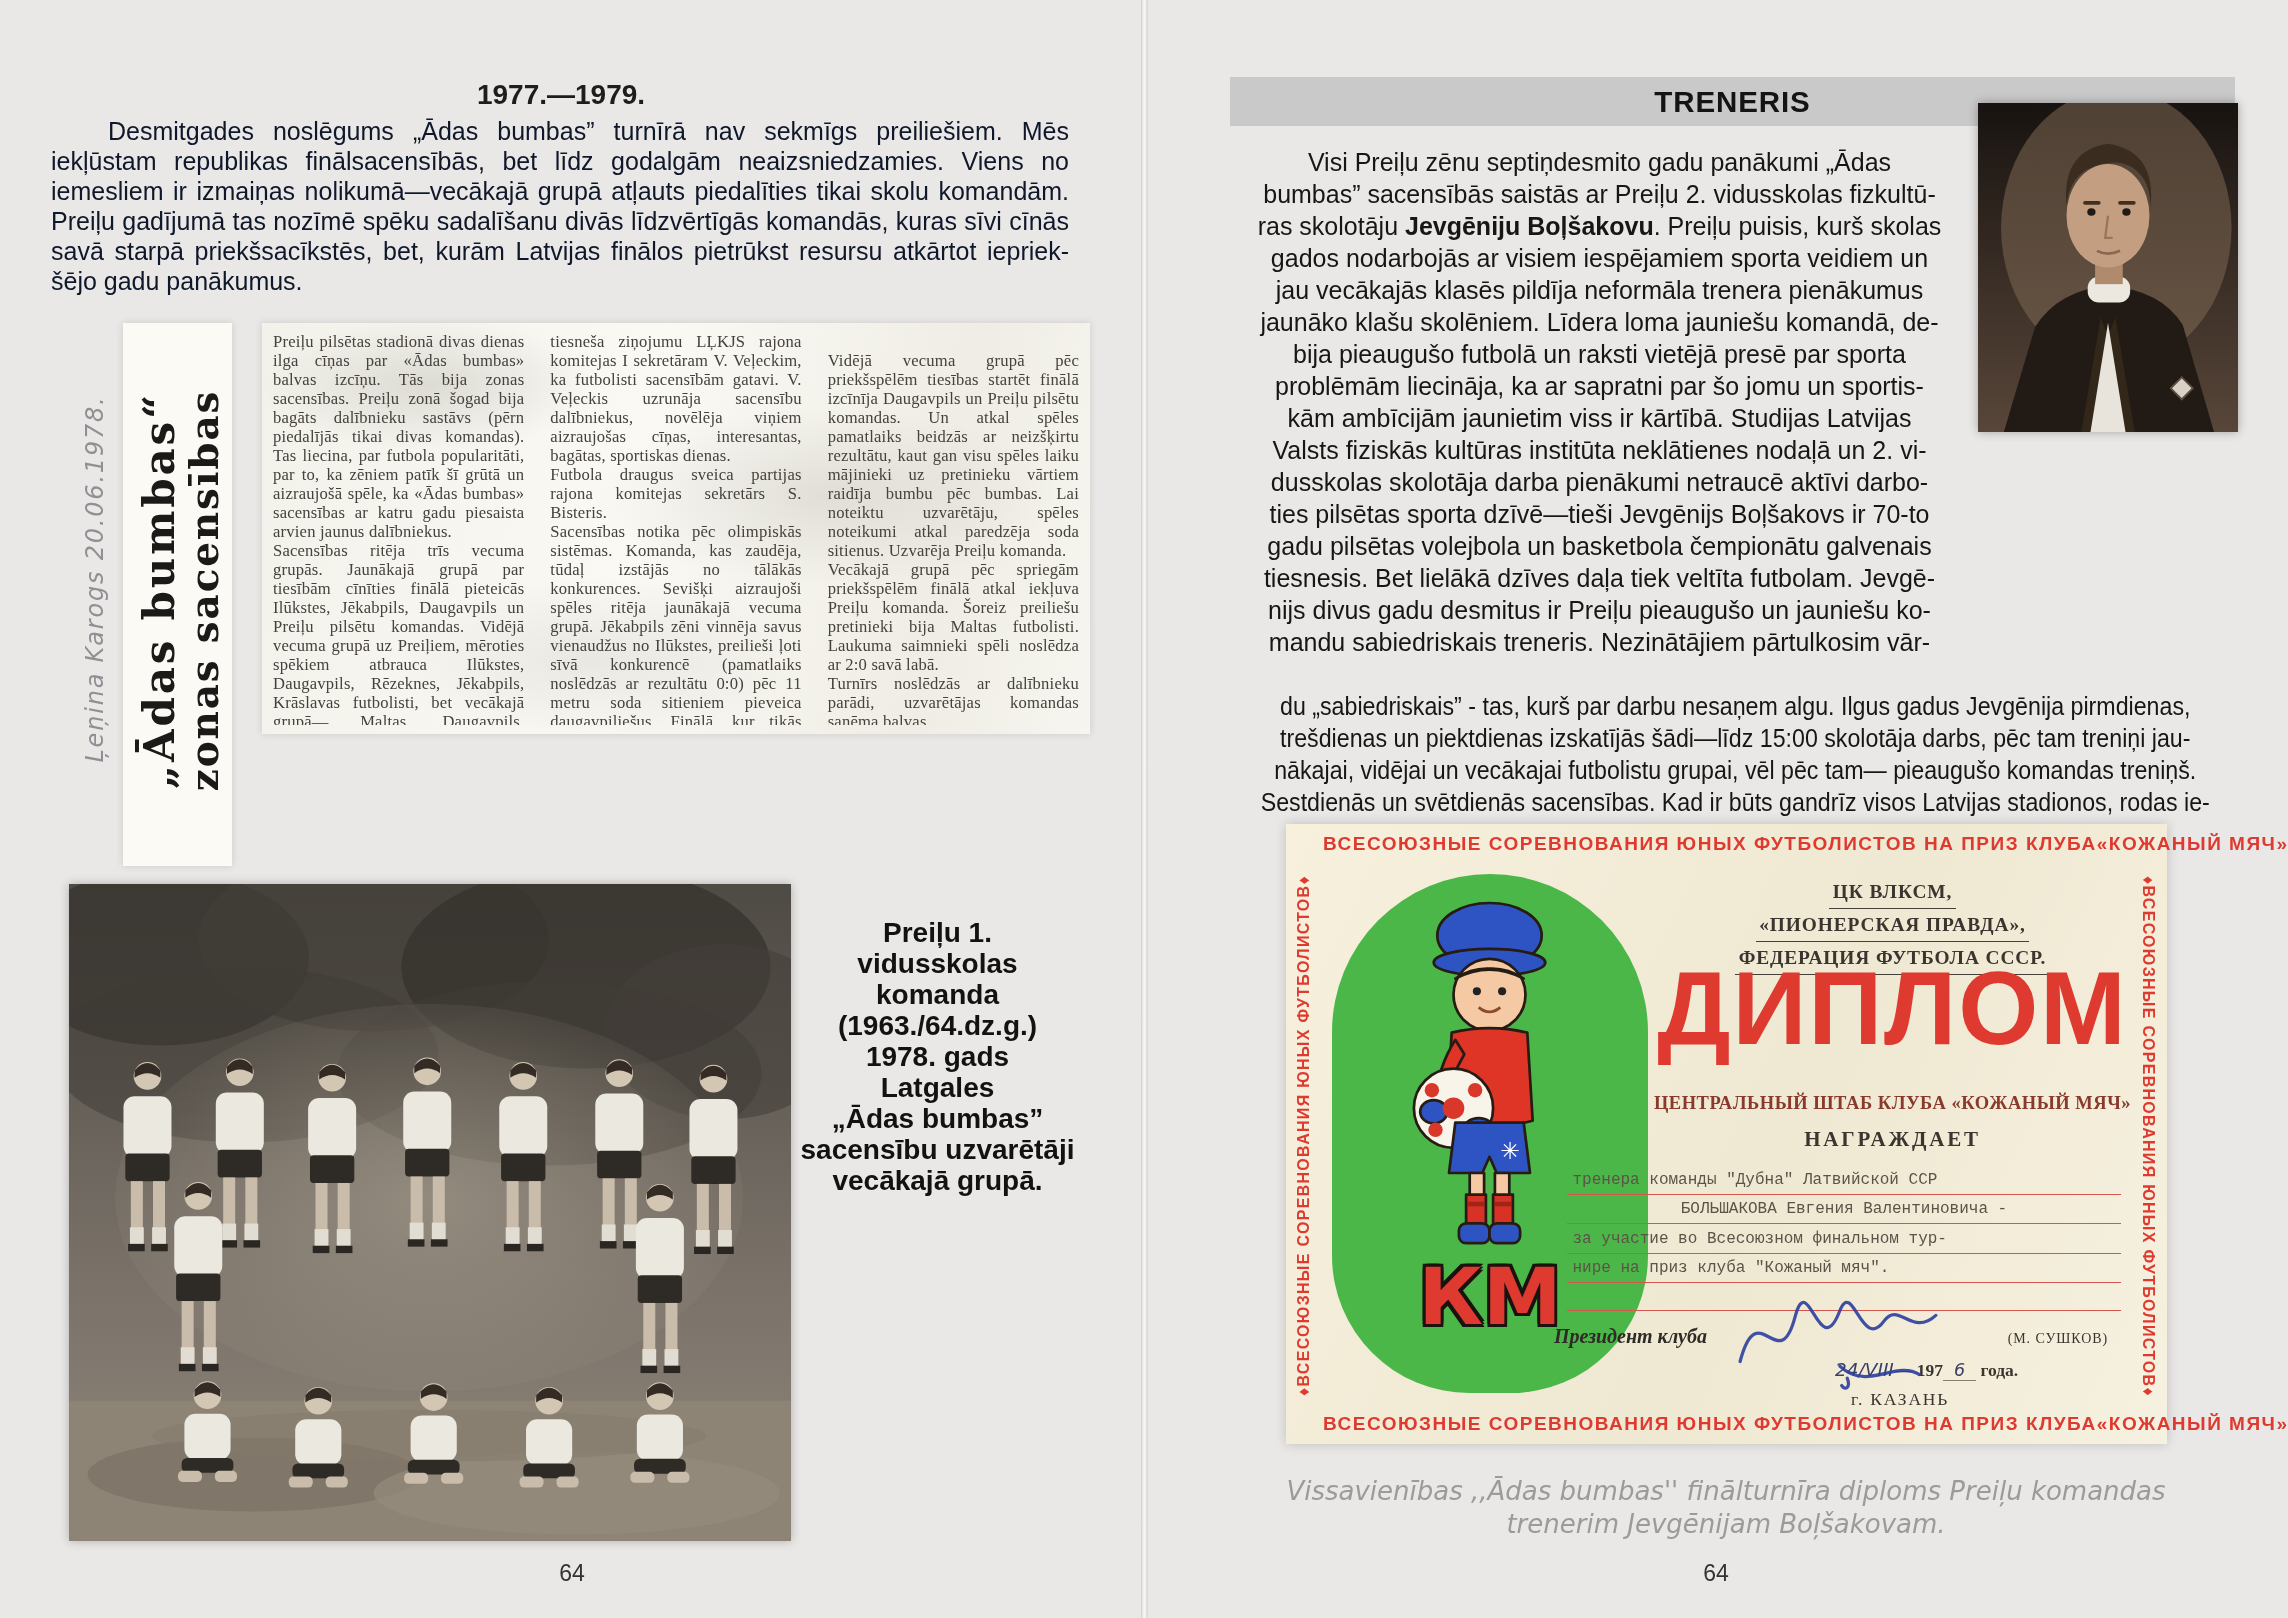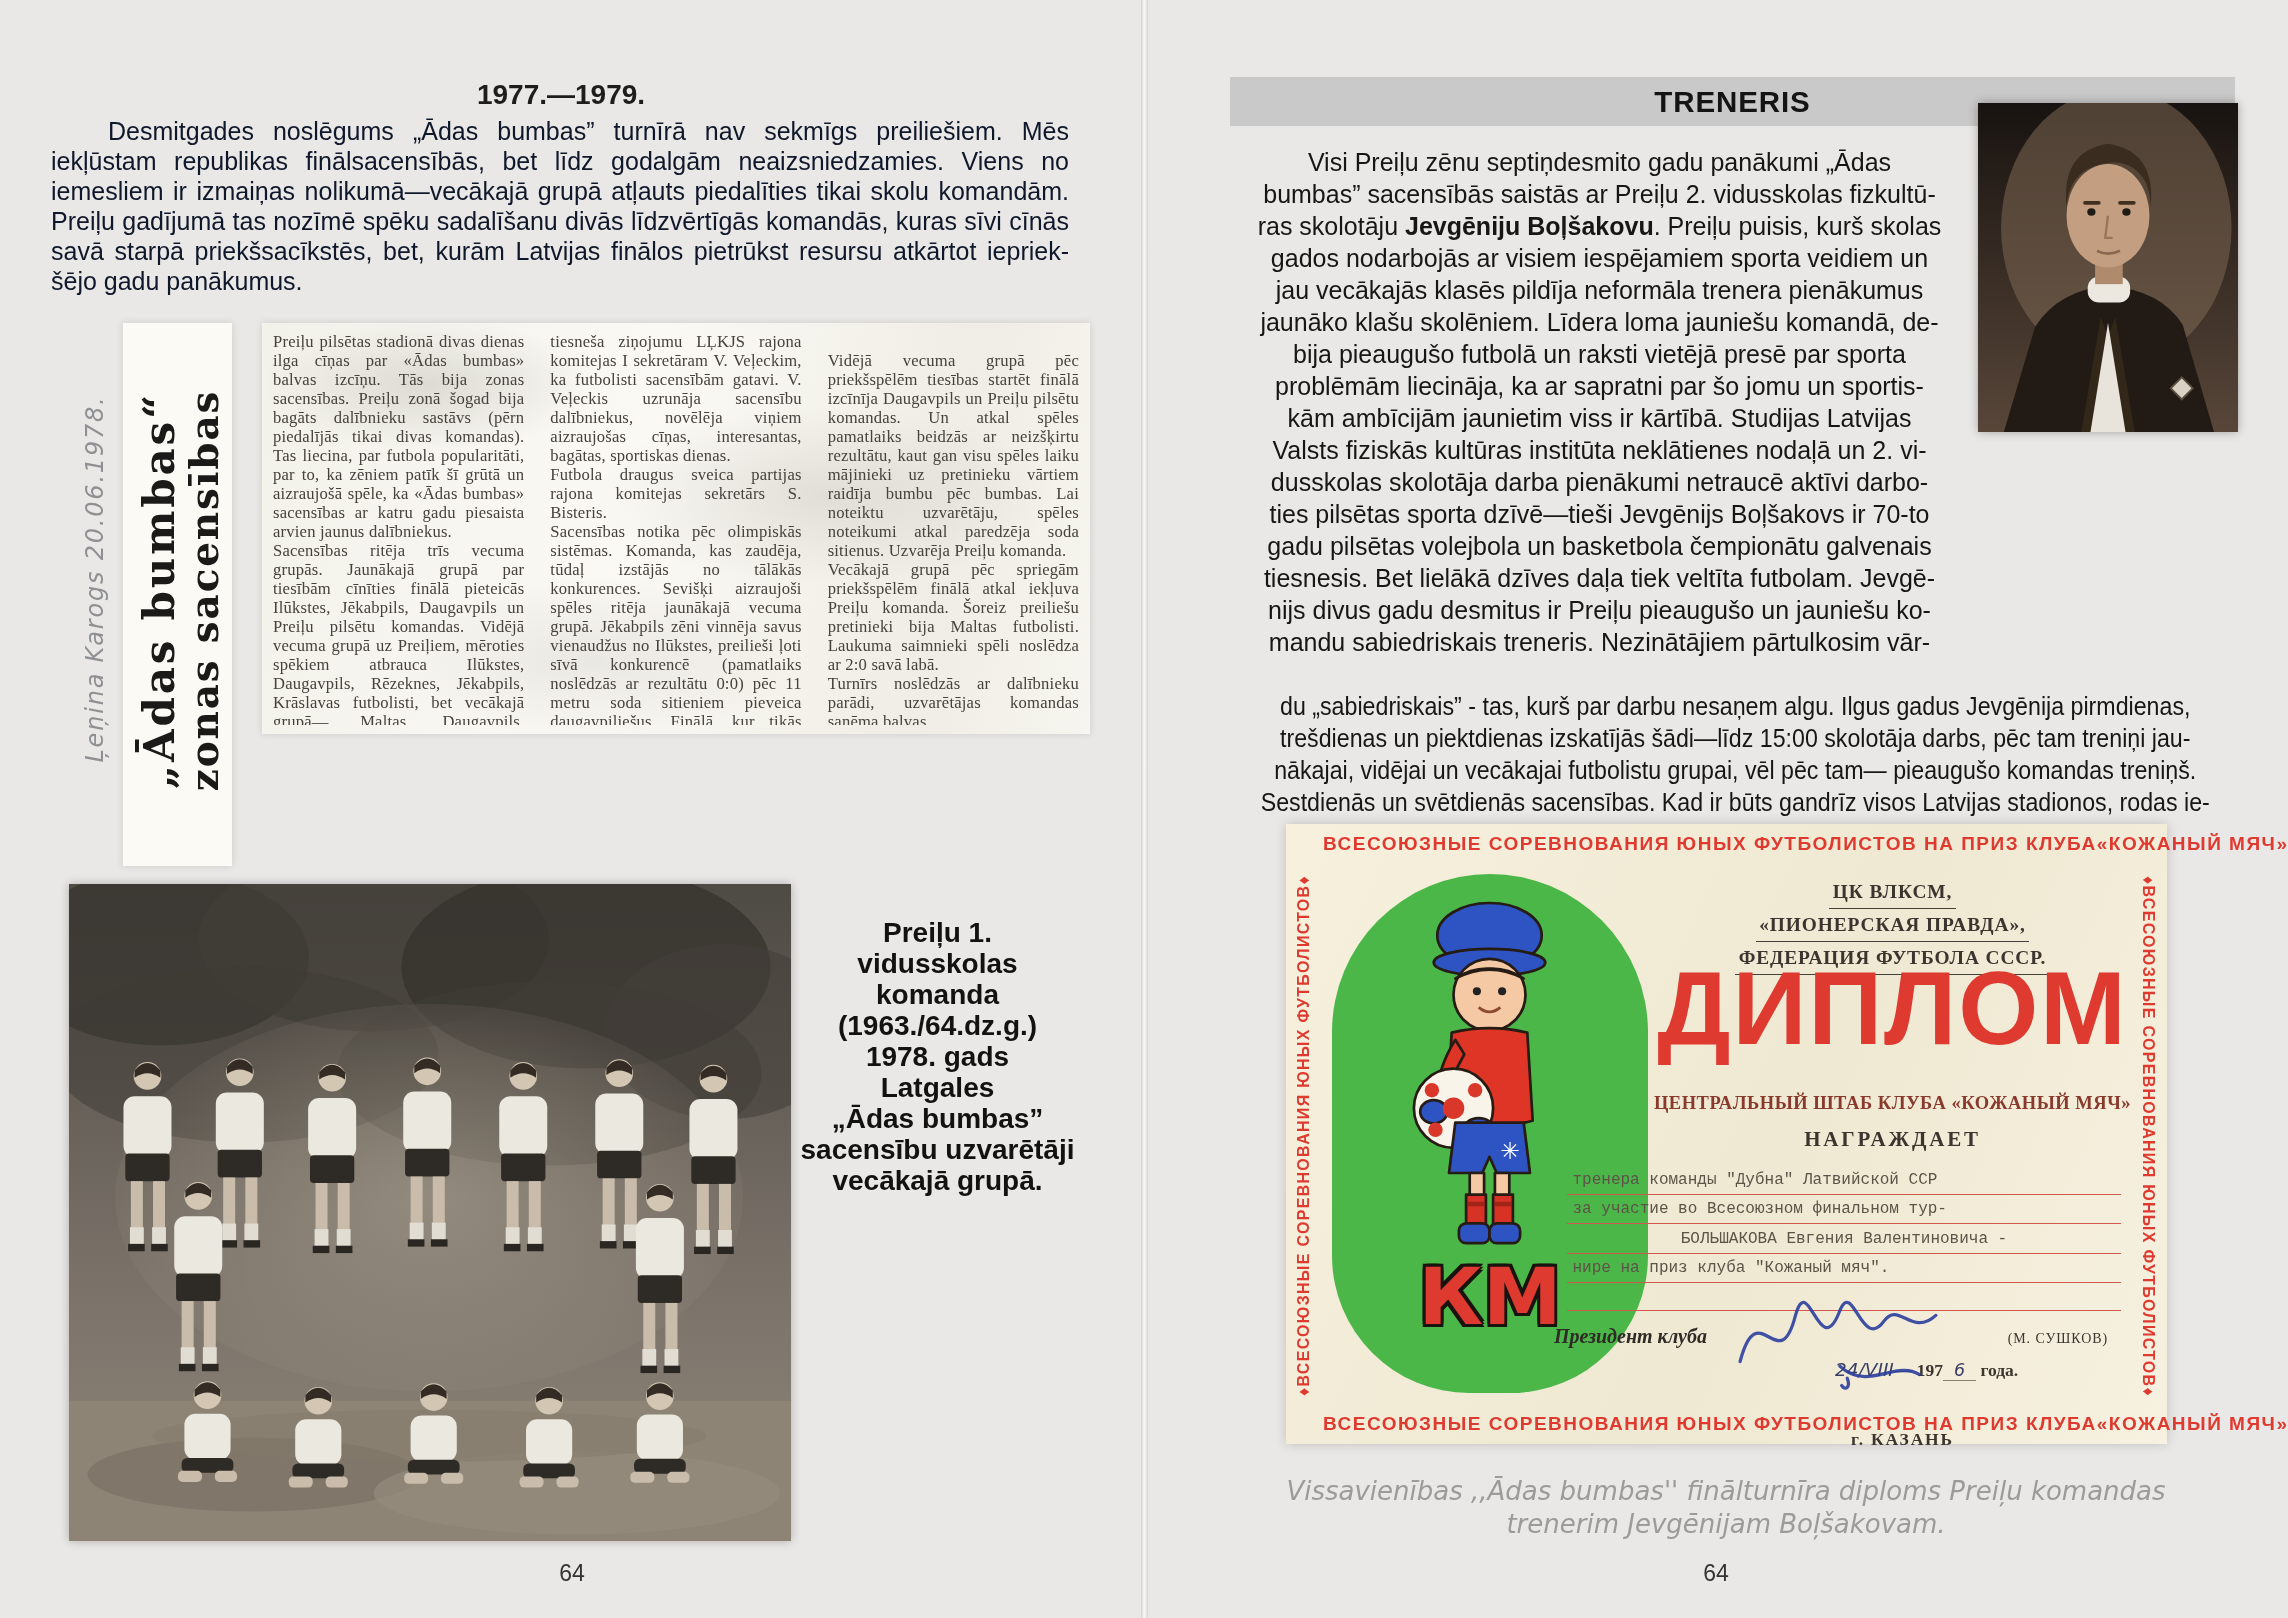--- a/index.html
+++ b/index.html
@@ -130,22 +130,22 @@
     letter-spacing:0.9px;}
   .d-sign{position:absolute;left:443px;top:445px;width:217px;height:125px;z-index:2;}
   .d-date{position:absolute;left:549px;top:535px;width:305px;
     font-family:"Liberation Serif",serif;font-size:17.5px;color:#3b3530;}
   .d-date .hand{font-family:"DejaVu Sans",sans-serif;font-style:italic;color:#3a3f66;
     font-size:18.5px;}
   .d-date .print{font-weight:700;}
   .d-date .fill{font-family:"DejaVu Sans",sans-serif;font-style:italic;color:#3a3f66;
     border-bottom:1.8px solid #8a7f6e;padding:0 11px;}
   .d-city{position:absolute;left:565px;top:565px;
-    font-family:"Liberation Serif",serif;font-weight:700;font-size:17.5px;color:#3b3530;
-    letter-spacing:1.8px;margin-top:40px;}
+    font-family:"Liberation Serif",serif;font-weight:400;font-size:17.5px;color:#3b3530;
+    letter-spacing:1.8px;}
 
   .d-caption{left:1283px;top:1475px;width:886px;text-align:center;
     font-family:"DejaVu Sans",sans-serif;font-style:italic;
     font-size:26px;line-height:33px;color:#9b9b9b;white-space:pre-line;}
 </style>
 </head>
 <body>
 
 <div class="abs lp-title noint">1977.—1979.</div>
 
@@ -354,22 +354,22 @@
     <span>«ПИОНЕРСКАЯ ПРАВДА»,</span><br>
     <span>ФЕДЕРАЦИЯ ФУТБОЛА СССР.</span>
   </div>
 
   <div class="d-title">ДИПЛОМ</div>
   <div class="d-staff">ЦЕНТРАЛЬНЫЙ ШТАБ КЛУБА «КОЖАНЫЙ МЯЧ»</div>
   <div class="d-awards">НАГРАЖДАЕТ</div>
 
   <div class="d-lines">
     <div class="d-line">тренера команды "Дубна" Латвийской ССР</div>
+    <div class="d-line center">БОЛЬШАКОВА Евгения Валентиновича -</div>
     <div class="d-line">за участие во Всесоюзном финальном тур-</div>
-    <div class="d-line center">БОЛЬШАКОВА Евгения Валентиновича -</div>
     <div class="d-line">нире на приз клуба "Кожаный мяч".</div>
     <div class="d-line empty"></div>
   </div>
 
   <svg class="d-sign" viewBox="0 0 235 135">
     <g fill="none" stroke="#2c3f9e" stroke-width="3.5" stroke-linecap="round" opacity=".9">
       <path d="M12,100 C32,25 54,120 72,50 C86,0 98,103 120,45 C134,10 144,90 168,56 C184,34 198,74 224,50"></path>
       <path d="M120,105 C150,133 180,98 206,114"></path>
       <path d="M128,118 C132,128 126,132 122,126"></path>
     </g>

